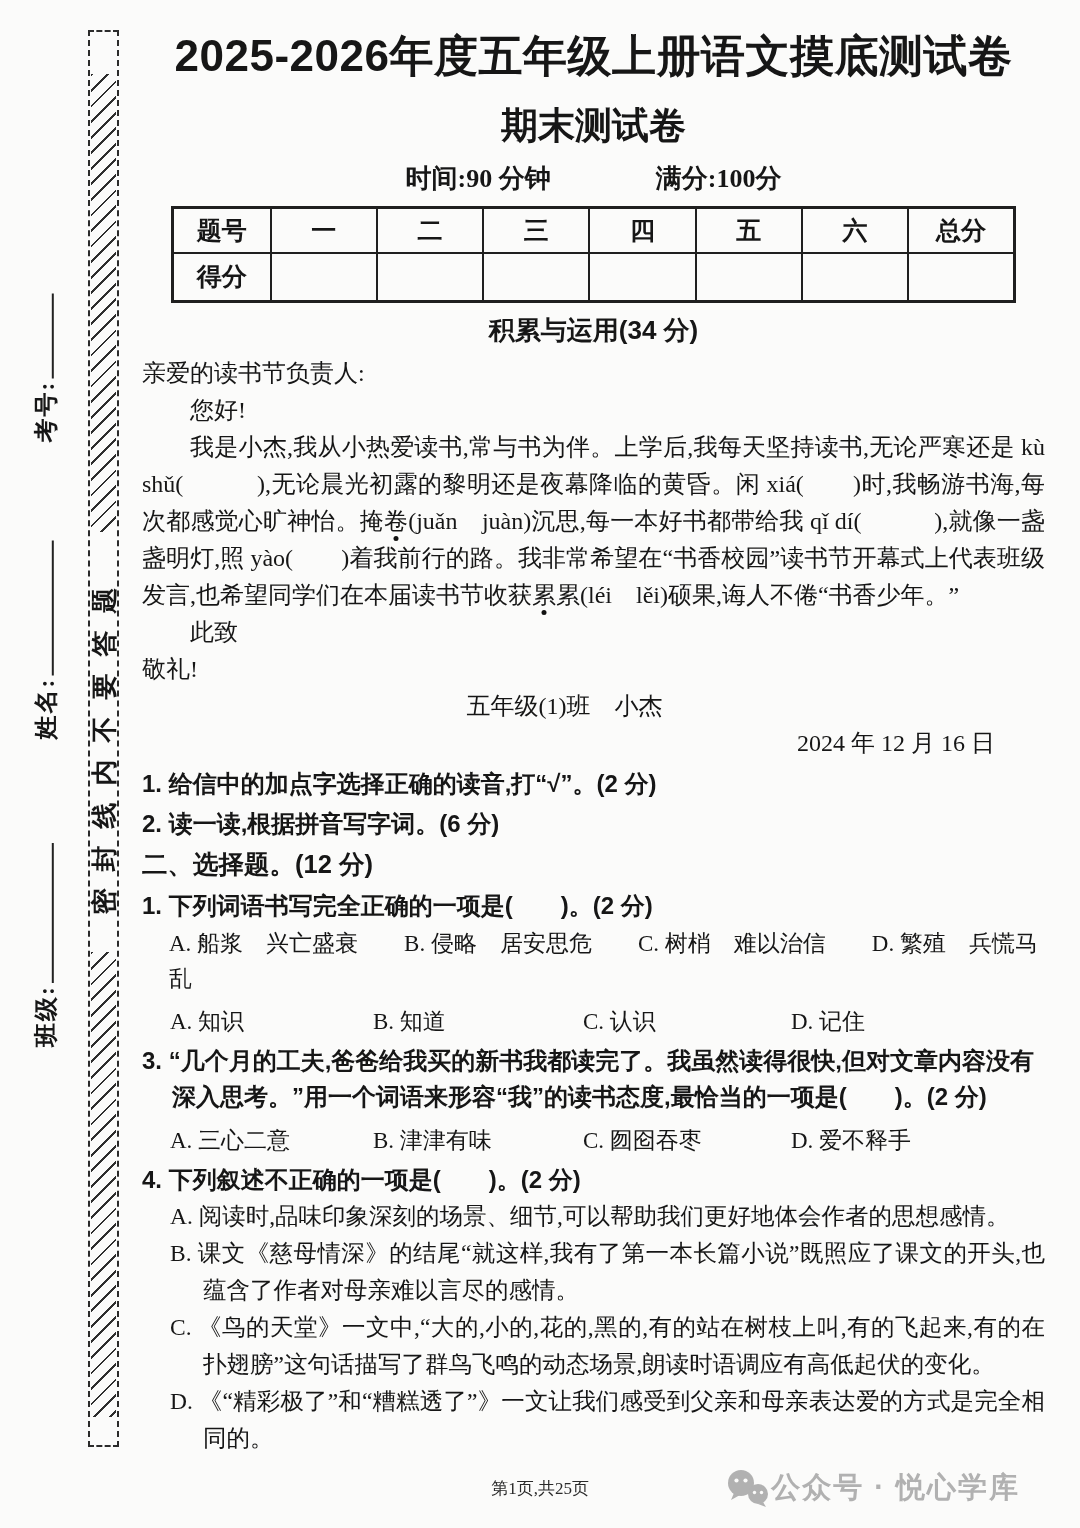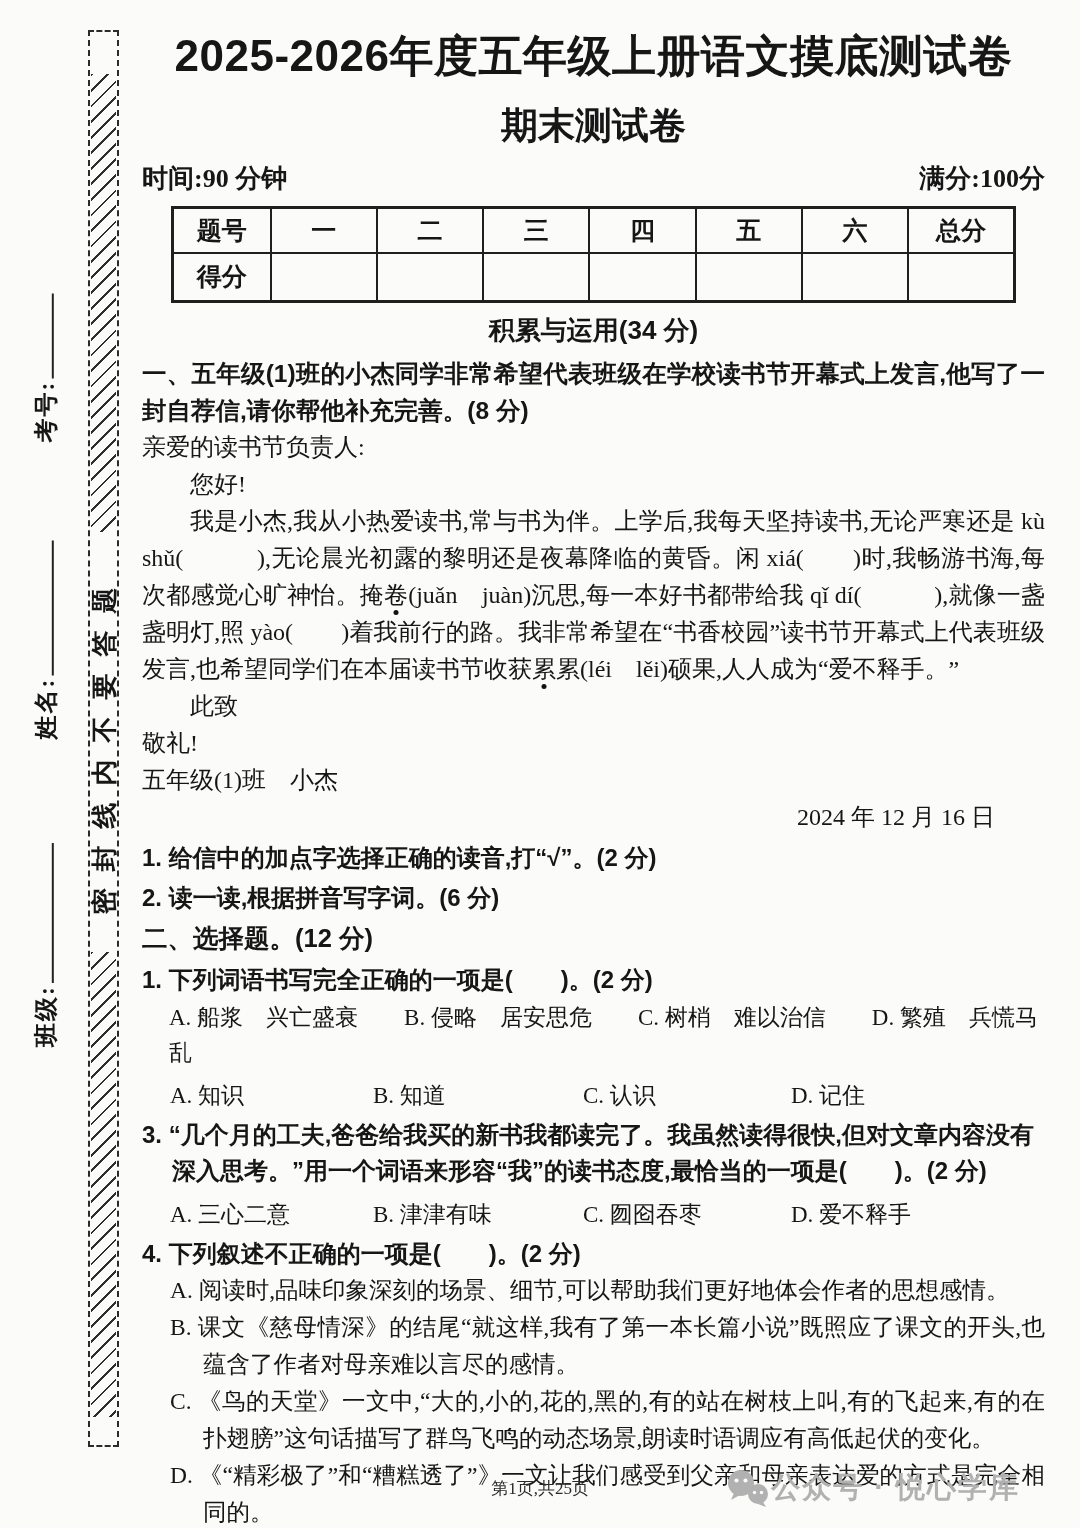--- a/index.html
+++ b/index.html
@@ -57,36 +57,36 @@
     font-weight: 900; font-size: 44px;
     text-align: center; line-height: 1.25;
     letter-spacing: 0.5px;
   }
   .subtitle {
     font-family: "Liberation Sans", sans-serif;
     font-weight: 900; font-size: 37px;
     text-align: center; margin-top: 18px;
   }
   .info-line {
-    display: flex; justify-content: space-between; gap: 105px;
+    display: flex; justify-content: center; gap: 105px;
     font-weight: 700; font-size: 26px;
     margin: 10px 0 10px;
   }
 
   table.score { border-collapse: collapse; width: 845px; margin: 4px auto 10px; table-layout: fixed; border: 3px solid #1f1f1f; }
   table.score td { border: 2px solid #1f1f1f; height: 45px; text-align: center; font-size: 25px; font-weight: 600; }
   table.score tr:last-child td { height: 49px; }
   td.c0 { width: 98px; }
 
   .sec-head { text-align: center; font-family: "Liberation Sans", sans-serif; font-weight: 800; font-size: 26px; margin: 2px 0 7px; }
   .intro { font-family: "Liberation Sans", sans-serif; font-weight: 700; font-size: 24.5px; line-height: 37px; text-align: justify; }
   .kai { font-size: 24px; line-height: 37px; }
   .indent { text-indent: 2em; }
   .letter { text-indent: 2em; text-align: justify; }
-  .sign  { text-align: left; padding-right: 58px; }
+  .sign  { text-align: center; padding-right: 58px; }
   .date  { text-align: right; padding-right: 50px; }
 
   .stem { font-family: "Liberation Sans", sans-serif; font-weight: 700; font-size: 24px; line-height: 36px; margin-top: 4px; }
   .sec2-head { font-family: "Liberation Sans", sans-serif; font-weight: 800; font-size: 25.5px; line-height: 40px; margin-top: 2px; }
   .hang { padding-left: 30px; text-indent: -30px; }
   .opts-line { font-size: 23px; line-height: 35px; margin: 2px 0 2px 27px; }
   .opt-grid { display: flex; margin: 8px 0 2px 28px; font-size: 23px; line-height: 35px; }
   .opt-grid span:nth-child(1) { width: 203px; }
   .opt-grid span:nth-child(2) { width: 210px; }
   .opt-grid span:nth-child(3) { width: 208px; }
@@ -167,25 +167,24 @@
           <td></td>
           <td></td>
           <td></td>
           <td></td>
           <td></td>
         </tr>
       </tbody>
     </table>
 
     <div class="sec-head">积累与运用(34 分)</div>
-    <p class="intro">一、五年级(1)班的小杰同学非常希望代表班级在学校读书节开幕式上发言,他写了一封自荐信,请你帮他补充完善。(8 分)</p>
 
     <p class="kai">亲爱的读书节负责人:</p>
     <p class="kai indent">您好!</p>
-    <p class="kai letter"><span>我是小杰,我从小热爱读书,常与书为伴。上学后,我每天坚持读书,无论严寒还是 kù shǔ(　　　),无论晨光初露的黎明还是夜幕降临的黄昏。闲 xiá(　　)时,我畅游书海,每次都感觉心旷神怡。掩</span><span class="du">卷</span><span>(juǎn　juàn)沉思,每一本好书都带给我 qǐ dí(　　　),就像一盏盏明灯,照 yào(　　)着我前行的路。我非常希望在“书香校园”读书节开幕式上代表班级发言,也希望同学们在本届读书节收获</span><span class="du">累</span><span>累(léi　lěi)硕果,人人成为“爱不释手。”</span></p>
+    <p class="kai letter"><span>我是小杰,我从小热爱读书,常与书为伴。上学后,我每天坚持读书,无论严寒还是 kù shǔ(　　　),无论晨光初露的黎明还是夜幕降临的黄昏。闲 xiá(　　)时,我畅游书海,每次都感觉心旷神怡。掩</span><span class="du">卷</span><span>(juǎn　juàn)沉思,每一本好书都带给我 qǐ dí(　　　),就像一盏盏明灯,照 yào(　　)着我前行的路。我非常希望在“书香校园”读书节开幕式上代表班级发言,也希望同学们在本届读书节收获</span><span class="du">累</span><span>累(léi　lěi)硕果,诲人不倦“书香少年。”</span></p>
     <p class="kai indent">此致</p>
     <p class="kai">敬礼!</p>
     <p class="kai sign">五年级(1)班　小杰</p>
     <p class="kai date">2024 年 12 月 16 日</p>
 
     <p class="stem">1. 给信中的加点字选择正确的读音,打“√”。(2 分)</p>
     <p class="stem">2. 读一读,根据拼音写字词。(6 分)</p>
 
     <p class="sec2-head">二、选择题。(12 分)</p>
 

